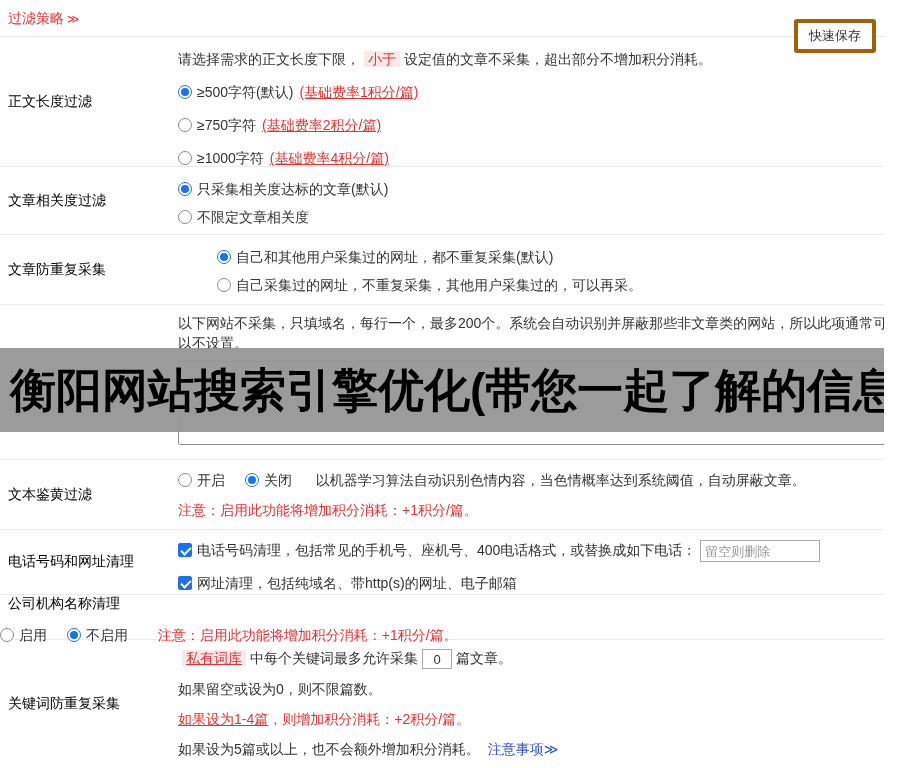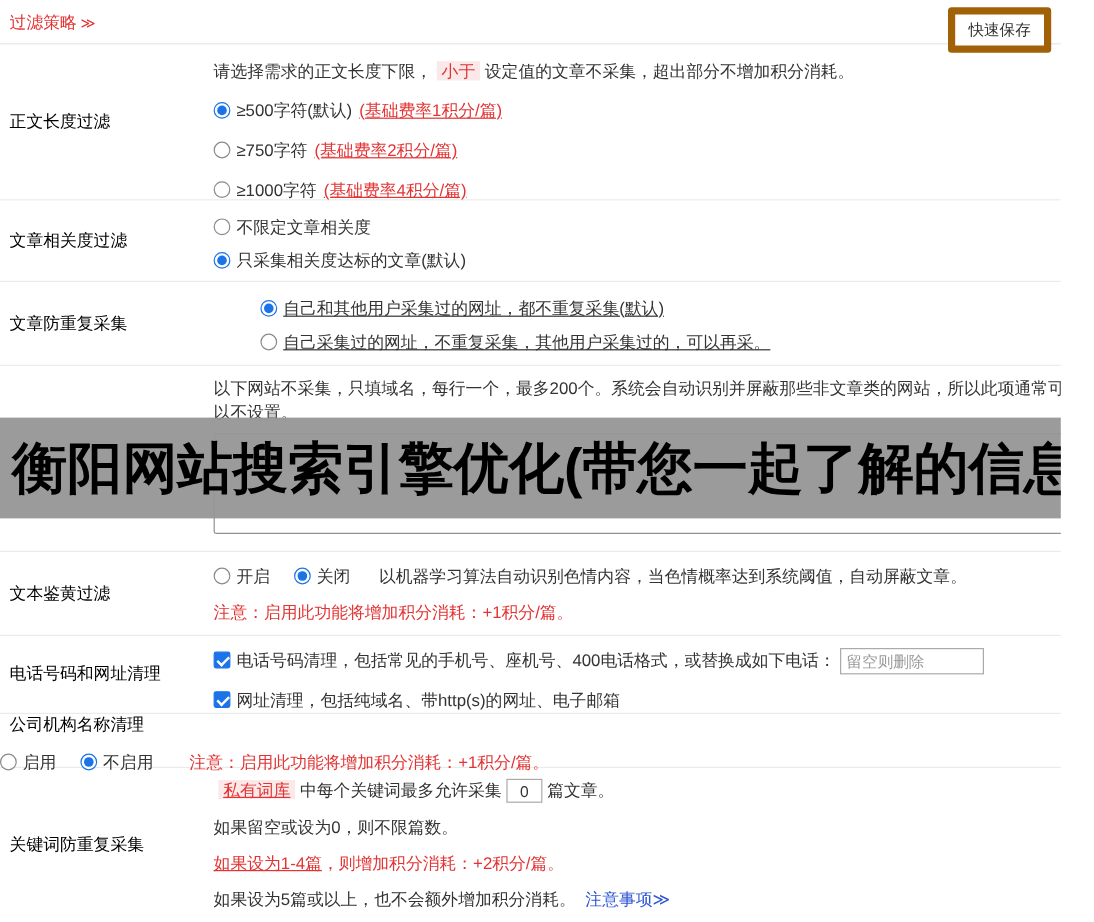--- a/index.html
+++ b/index.html
@@ -9,34 +9,34 @@
     font-size: 14px; color: #333;
   }
   .page { position: relative; width: 884px; height: 768px; background: #fff; overflow: hidden; }
 
   
   .topbar { height: 37px; border-bottom: 1px solid #e6e6e6; position: relative; padding: 10px 0 0 8px; }
   .red { color: #e33333; }
   .u { text-decoration: underline; }
   .chev { font-size: 12px; margin-left: 3px; cursor: pointer; }
   .save {
-    position: absolute; right: 8px; top: 6px;
+    position: absolute; right: 8px; top: 19px;
     padding: 4px 11px; font-size: 13px; color: #333;
-    border: 6px solid #a16207; border-radius: 3px; background: #fff;
+    border: 4px solid #a16207; border-radius: 3px; background: #fff;
     font-family: inherit; cursor: pointer;
   }
 
   
   .row { display: flex; border-bottom: 1px solid #ebebeb; }
   .lab { width: 178px; padding-left: 8px; display: flex; align-items: center; flex-shrink: 0; color: #000000; }
   .con { flex: 1; padding-right: 8px; }
   .line { line-height: 20px; }
   .r1 { height: 130px; } .r1 .con { padding-top: 12px; } .r1 .line { margin-bottom: 13px; }
   .r2 { height: 68px; }  .r2 .con { padding-top: 12px; } .r2 .line { margin-bottom: 8px; }
-  .r3 { height: 70px; gap: 39px; }  .r3 .con { padding-top: 12px; text-decoration: underline; } .r3 .line { margin-bottom: 8px; }
+  .r3 { height: 70px; gap: 39px; }  .r3 .con { padding-top: 12px; } .r3 .line { margin-bottom: 8px; }
   .r4 { height: 155px; } .r4 .con { padding-top: 8px; }
   .r5 { height: 70px; }  .r5 .con { padding-top: 10px; } .r5 .line { margin-bottom: 10px; }
   .r6 { height: 65px; justify-content: flex-end; }  .r6 .con { padding-top: 8px; }  .r6 .line { margin-bottom: 9px; line-height: 24px; }
   .r7 { height: 45px; flex-direction: column; }  .r7 .con { padding-top: 12px; }
   .r8 { height: 128px; border-bottom: none; } .r8 .con { padding-top: 8px; } .r8 .line { margin-bottom: 10px; }
 
   
   .radio {
     display: inline-block; width: 14px; height: 14px; border-radius: 50%;
     border: 1px solid #8a8a8a; background: #fff; vertical-align: -2px;
@@ -113,24 +113,24 @@
       <div class="line">
         <span class="radio" data-checked="false"></span><span class="optlabel">≥1000字符</span><span class="red u note">(基础费率4积分/篇)</span>
       </div>
     </div>
   </div>
 
   <div class="row r2">
     <div class="lab">文章相关度过滤</div>
     <div class="con">
       <div class="line">
+        <span class="radio" data-checked="true"></span><span class="optlabel">只采集相关度达标的文章(默认)</span>
+      </div>
+      <div class="line">
         <span class="radio" data-checked="false"></span><span class="optlabel">不限定文章相关度</span>
-      </div>
-      <div class="line">
-        <span class="radio" data-checked="true"></span><span class="optlabel">只采集相关度达标的文章(默认)</span>
       </div>
     </div>
   </div>
 
   <div class="row r3">
     <div class="lab">文章防重复采集</div>
     <div class="con">
       <div class="line">
         <span class="radio" data-checked="true"></span><span class="optlabel">自己和其他用户采集过的网址，都不重复采集(默认)</span>
       </div>

